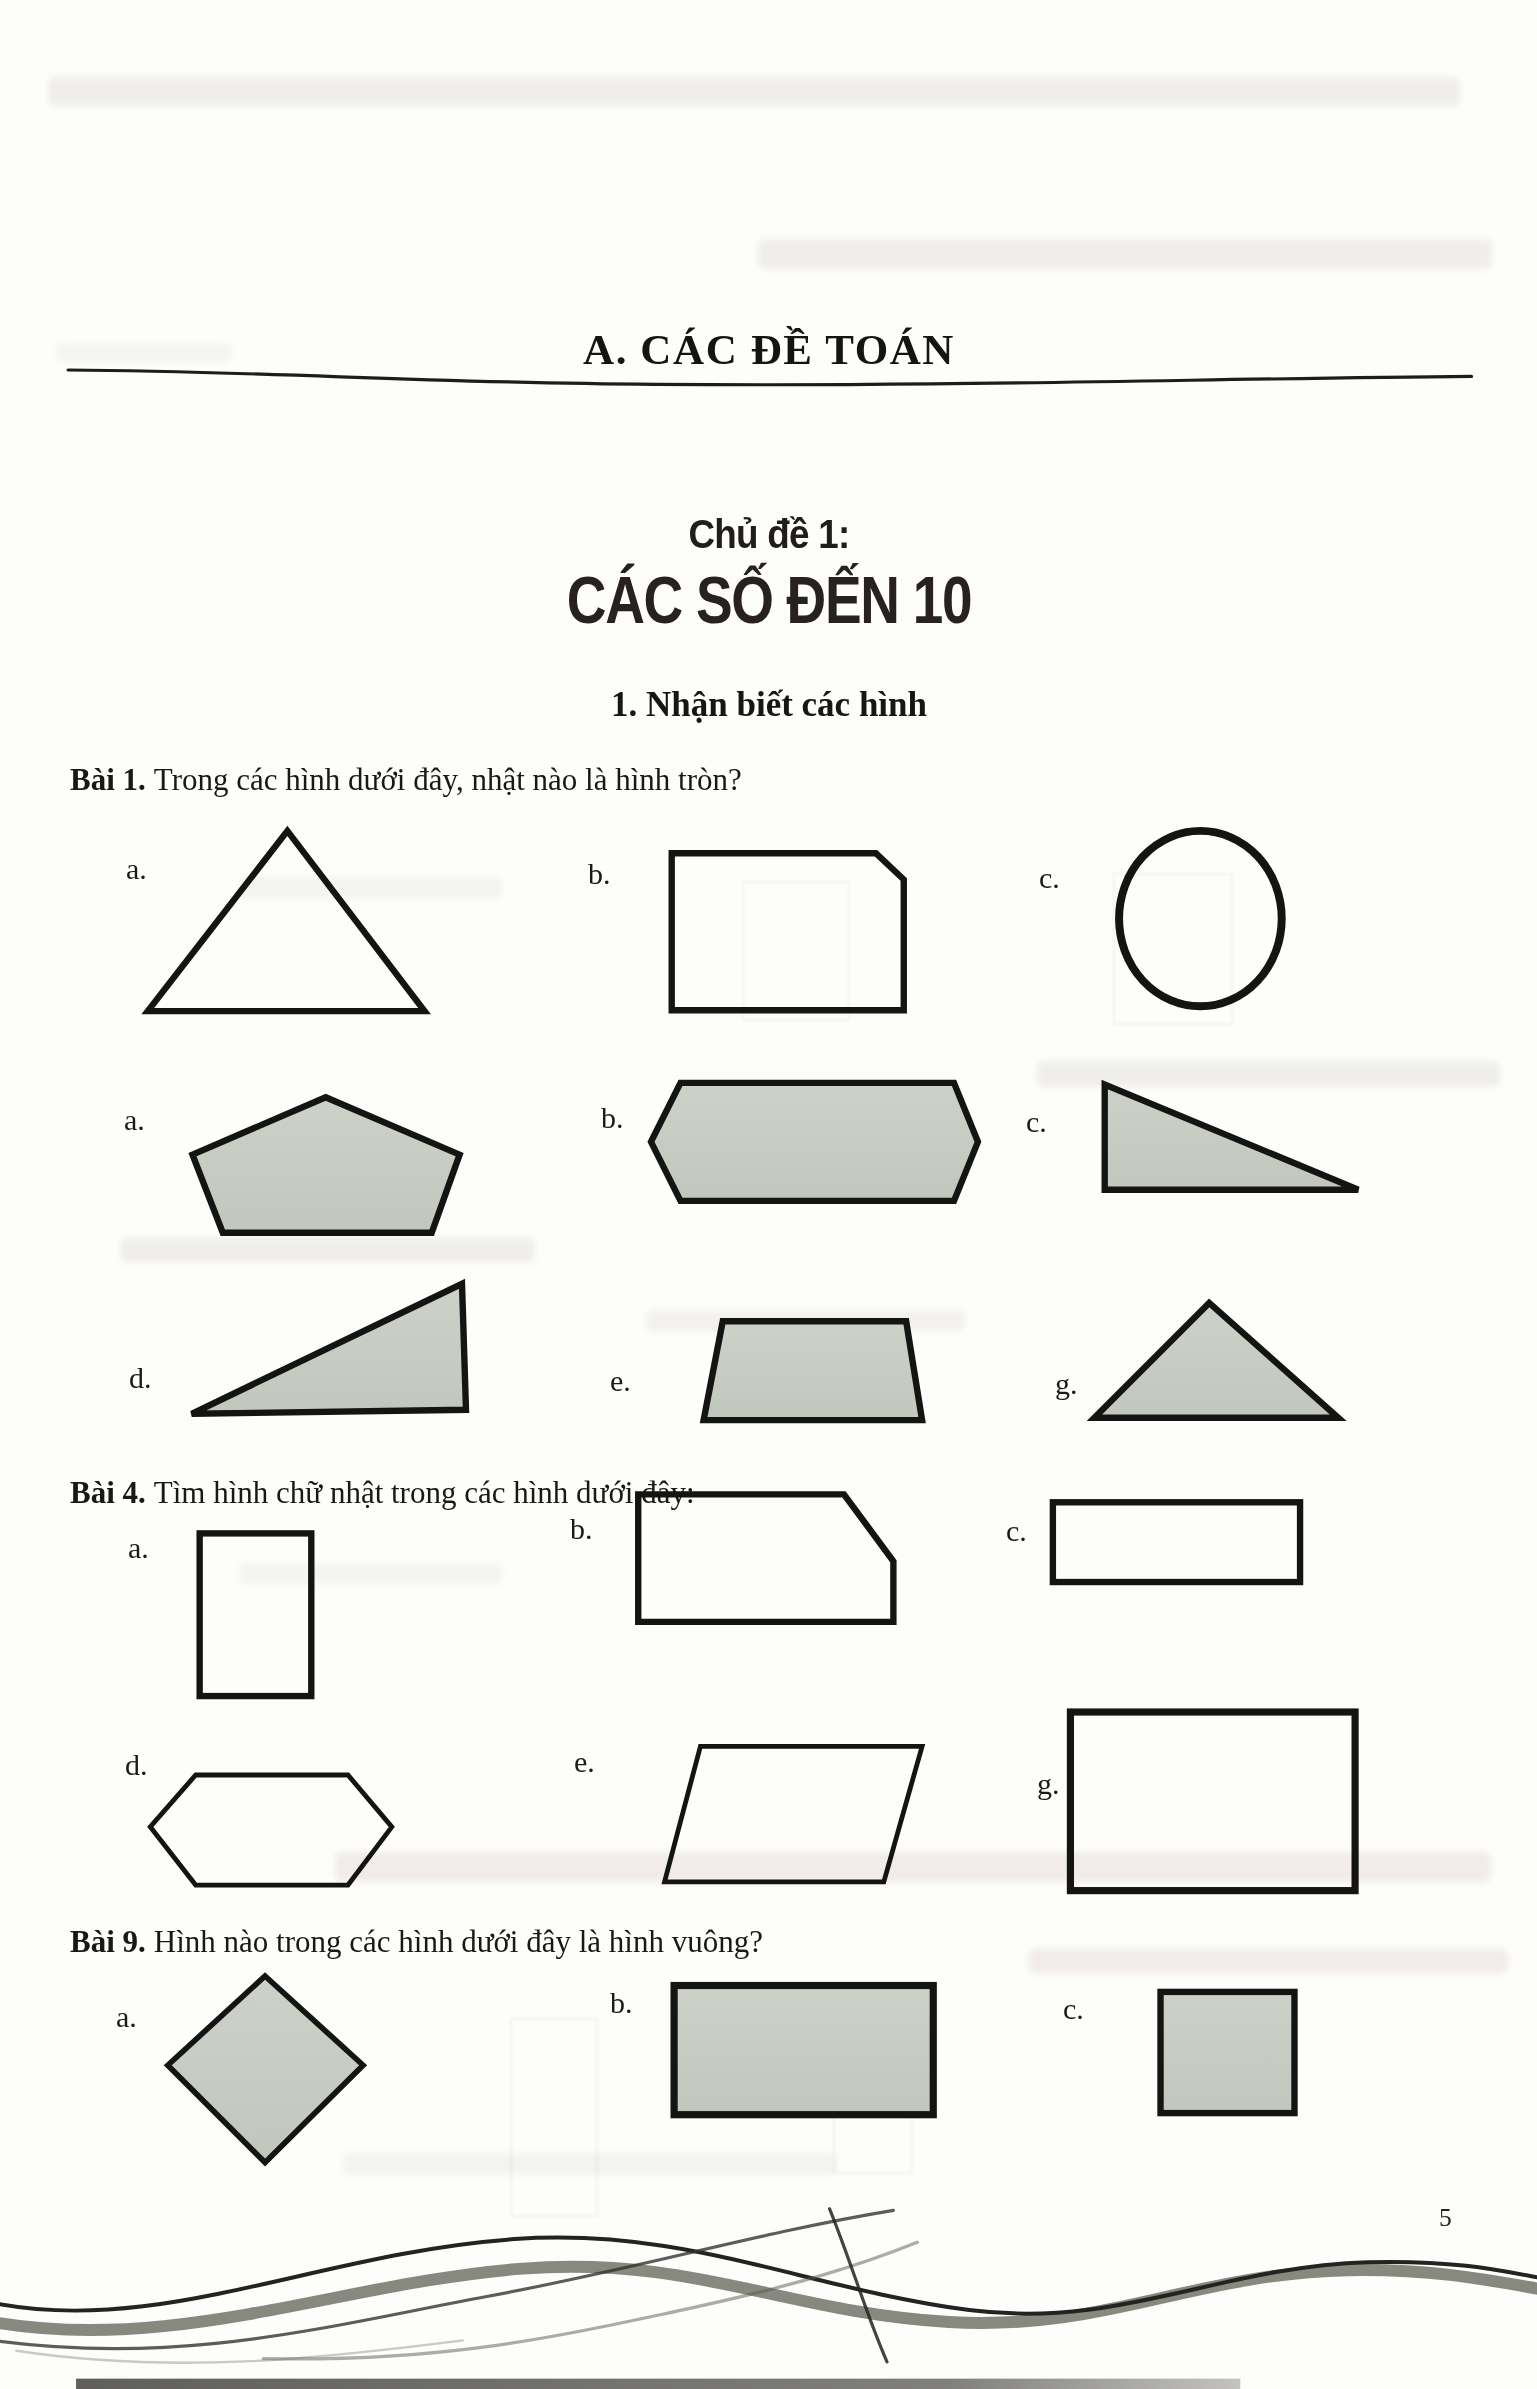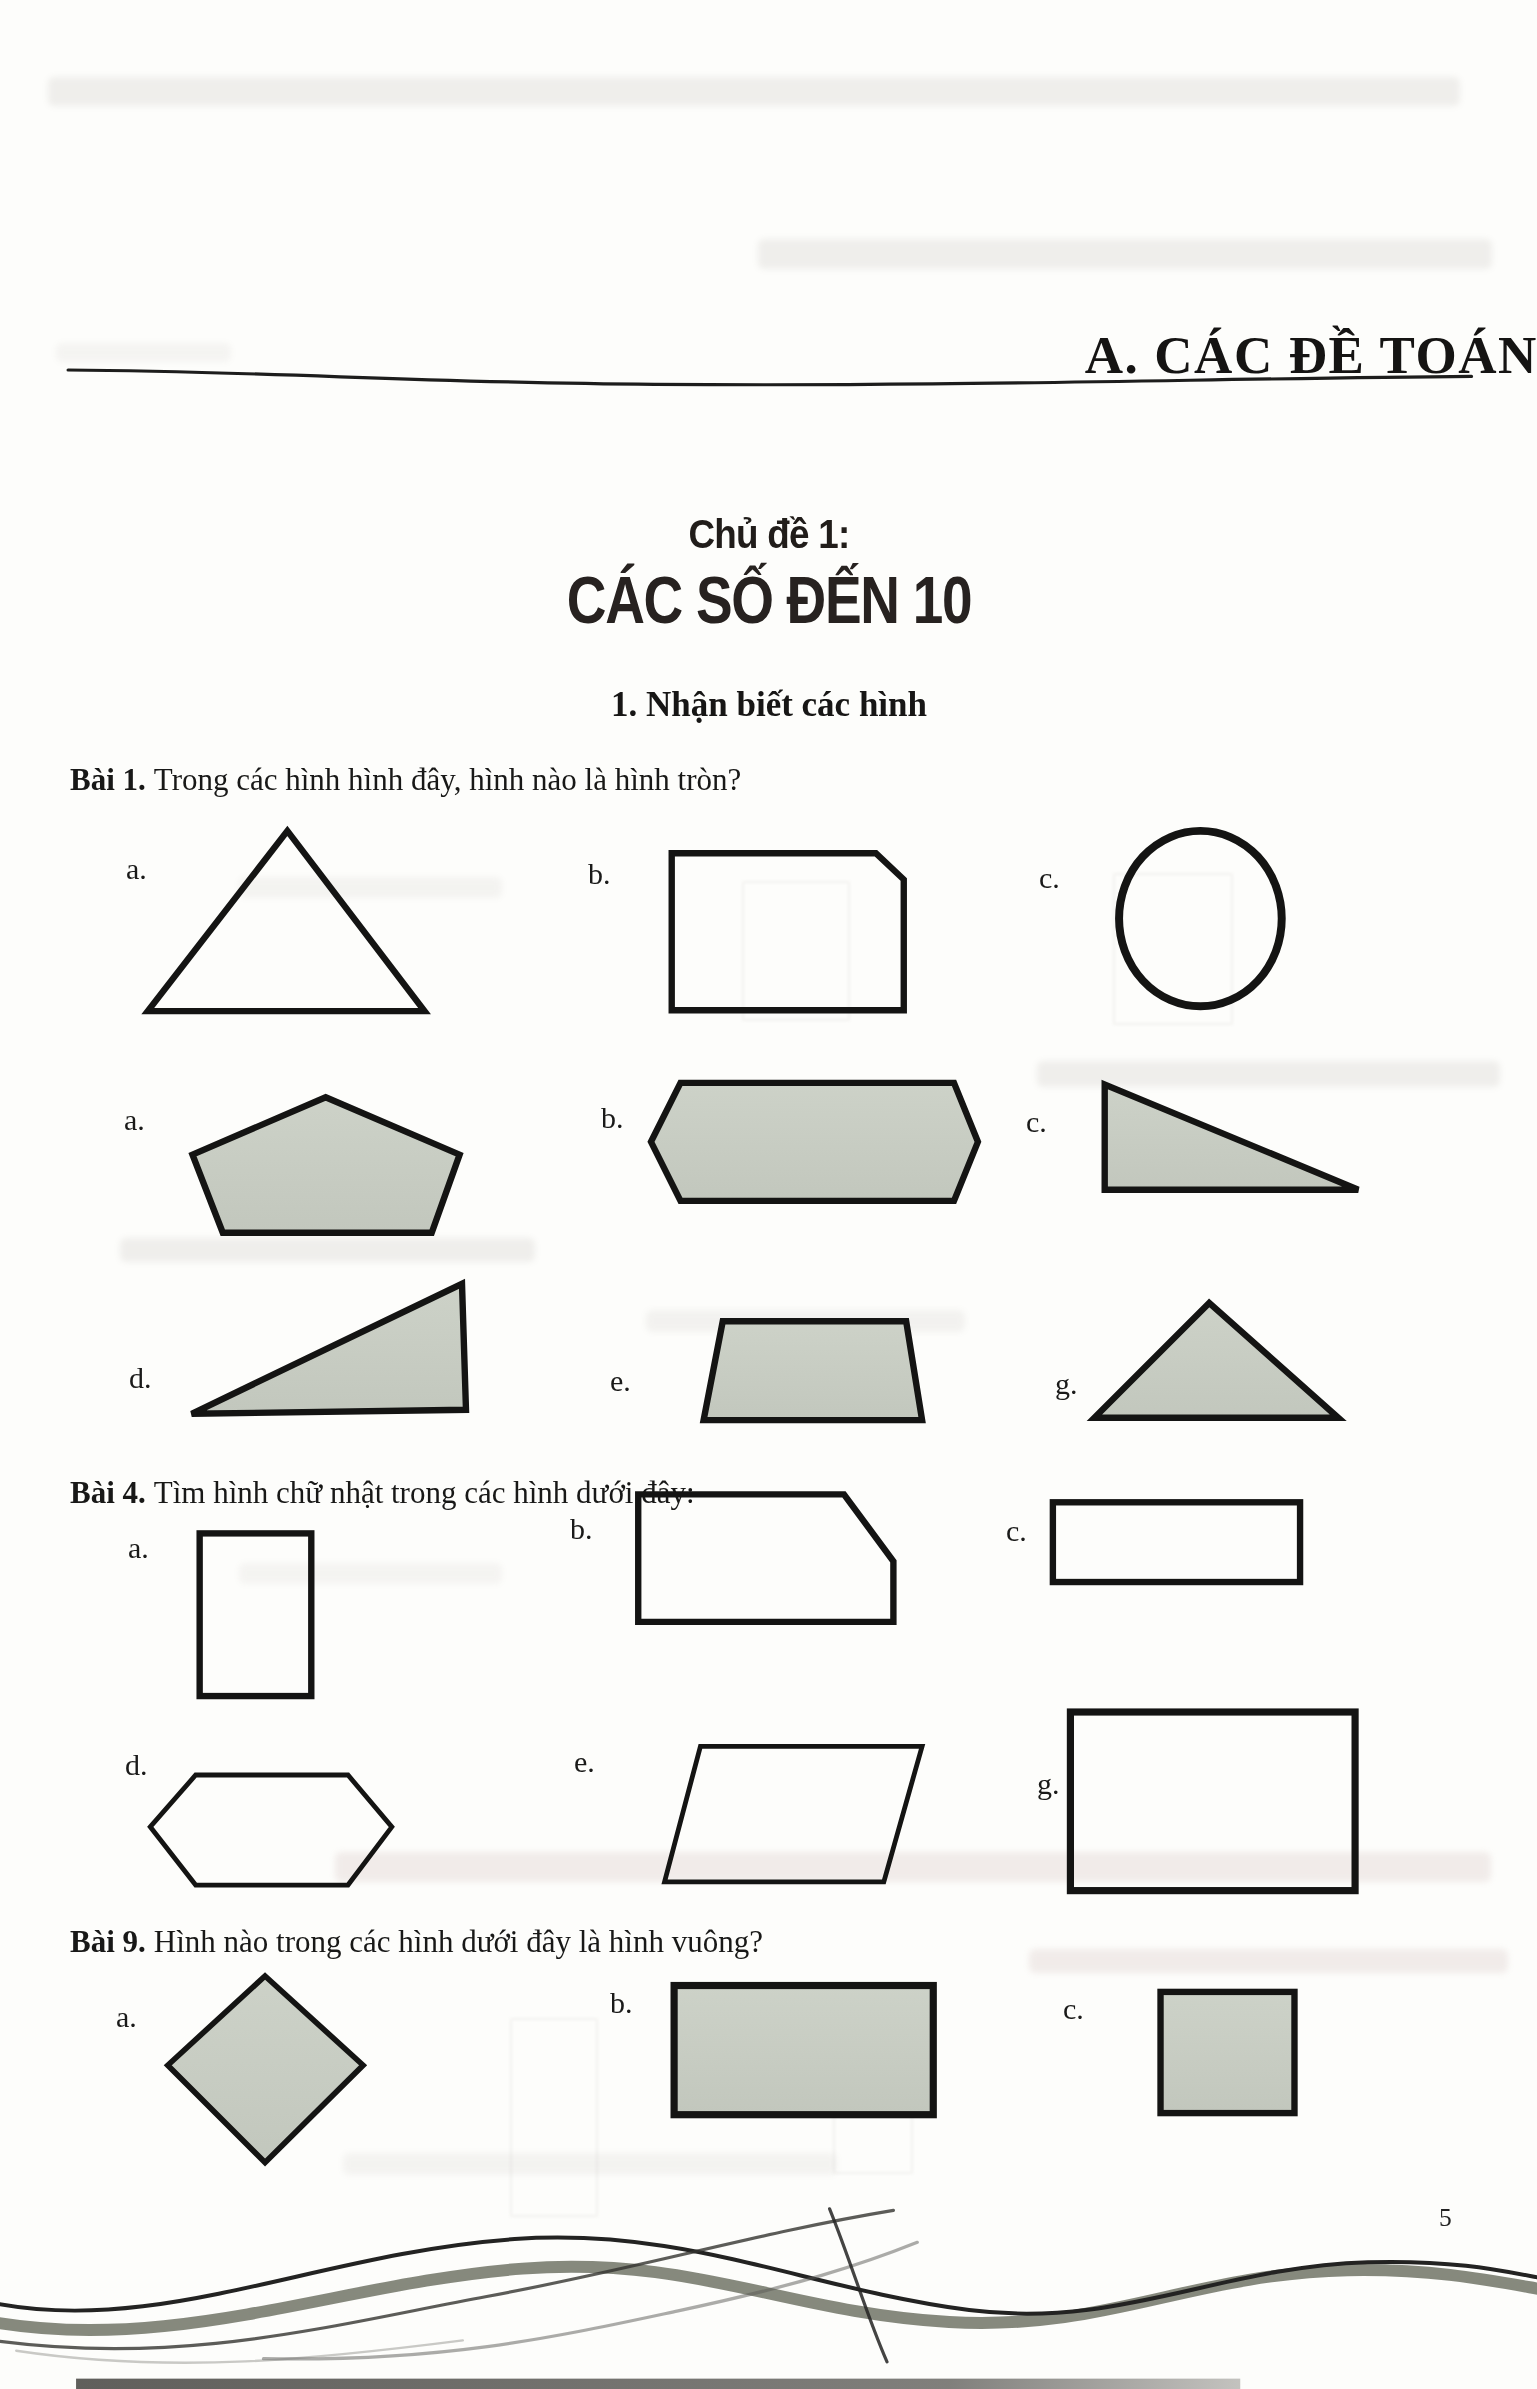--- a/index.html
+++ b/index.html
@@ -8,21 +8,21 @@
     width:1538px;height:2389px;
     margin:0 auto;
     background:#fdfdfb;
     overflow:hidden;
     font-family:"Liberation Serif","DejaVu Serif",serif;
     color:#1b1b1b;
   }
   
   .center{position:absolute;left:0;right:0;text-align:center;white-space:nowrap;}
   .page-title{
-    top:325px;font-size:53px;font-weight:bold;letter-spacing:1.6px;color:#151413;text-align:right;
+    top:325px;font-size:43px;font-weight:bold;letter-spacing:1.6px;color:#151413;
   }
   .topic-label{
     top:512px;font-size:40px;font-weight:bold;color:#211d1a;
     font-family:"Liberation Sans","DejaVu Sans",sans-serif;
     transform:scaleX(.92);letter-spacing:-0.8px;
   }
   .topic-title{
     top:561px;font-size:67px;font-weight:bold;color:#272220;
     font-family:"Liberation Sans","DejaVu Sans",sans-serif;
     transform:scaleX(.82);letter-spacing:-1.6px;
@@ -76,21 +76,21 @@
 
   <div class="center page-title">A. CÁC ĐỀ TOÁN</div>
   <svg class="layer" viewBox="0 0 1928 2996">
     <path d="M 85 464 C 350 466 520 480 820 482 C 1200 485 1500 475 1845 472" fill="none" stroke="#1d1d1c" stroke-width="4" stroke-linecap="round"></path>
   </svg>
   <div class="center topic-label">Chủ đề 1:</div>
   <div class="center topic-title">CÁC SỐ ĐẾN 10</div>
   <div class="center section-title">1. Nhận biết các hình</div>
 
   <div class="q" style="top:762px">
-    <span class="lbl">Bài 1.</span><span>Trong các hình hình đây, hình nào là hình tròn?</span>
+    <span class="lbl">Bài 1.</span><span>Trong các hình dưới đây, nhật nào là hình tròn?</span>
   </div>
   <div class="q" style="top:1475px">
     <span class="lbl">Bài 4.</span><span>Tìm hình chữ nhật trong các hình dưới đây:</span>
   </div>
   <div class="q" style="top:1924px">
     <span class="lbl">Bài 9.</span><span>Hình nào trong các hình dưới đây là hình vuông?</span>
   </div>
 
   <span class="opt" style="left:126px;top:852px">a.</span>
   <span class="opt" style="left:588px;top:857px">b.</span>

